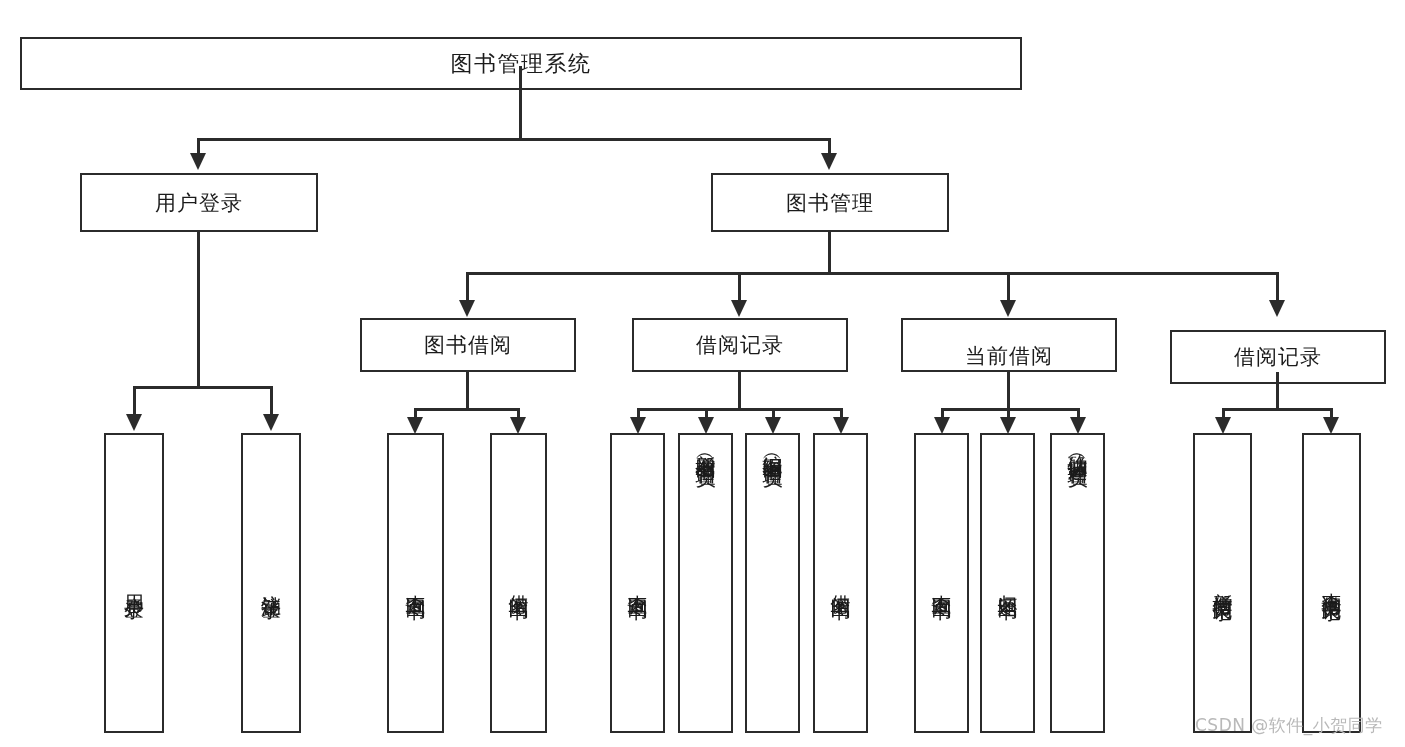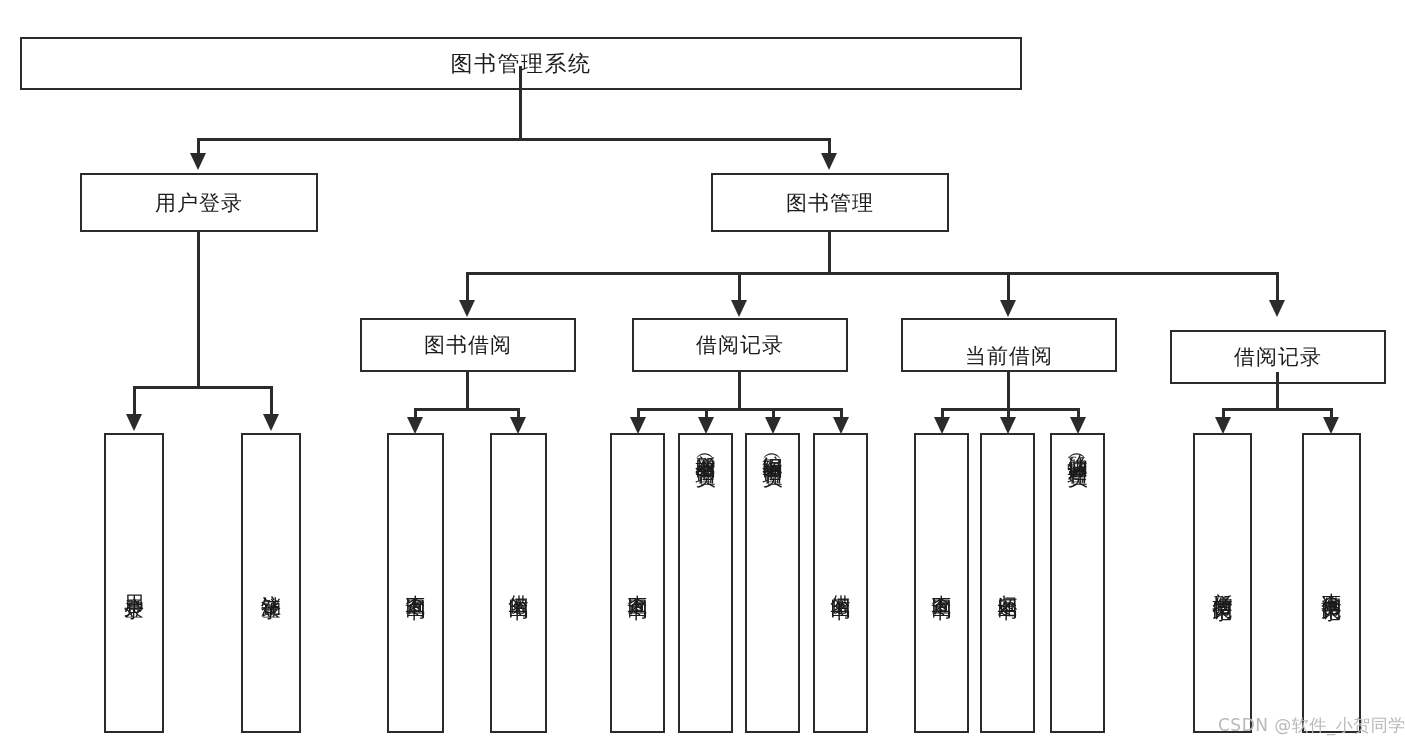--- a/index.html
+++ b/index.html
@@ -82,21 +82,20 @@
     border-top: 17px solid #2b2b2b;
   }
   
   #watermark {
     position: absolute;
     font-size: 17px;
     color: #b9b9b9;
     letter-spacing: 0.5px;
     white-space: nowrap;
     font-family: "DejaVu Sans", "Liberation Sans", sans-serif;
-    padding-left: 23px;
   }
 </style>
 </head>
 <body>
 
 <div id="canvas">
 
   <div class="node title" style="left:20px; top:13px; width:1002px; height:53px;">
     <span>图书管理系统</span>
   </div>

